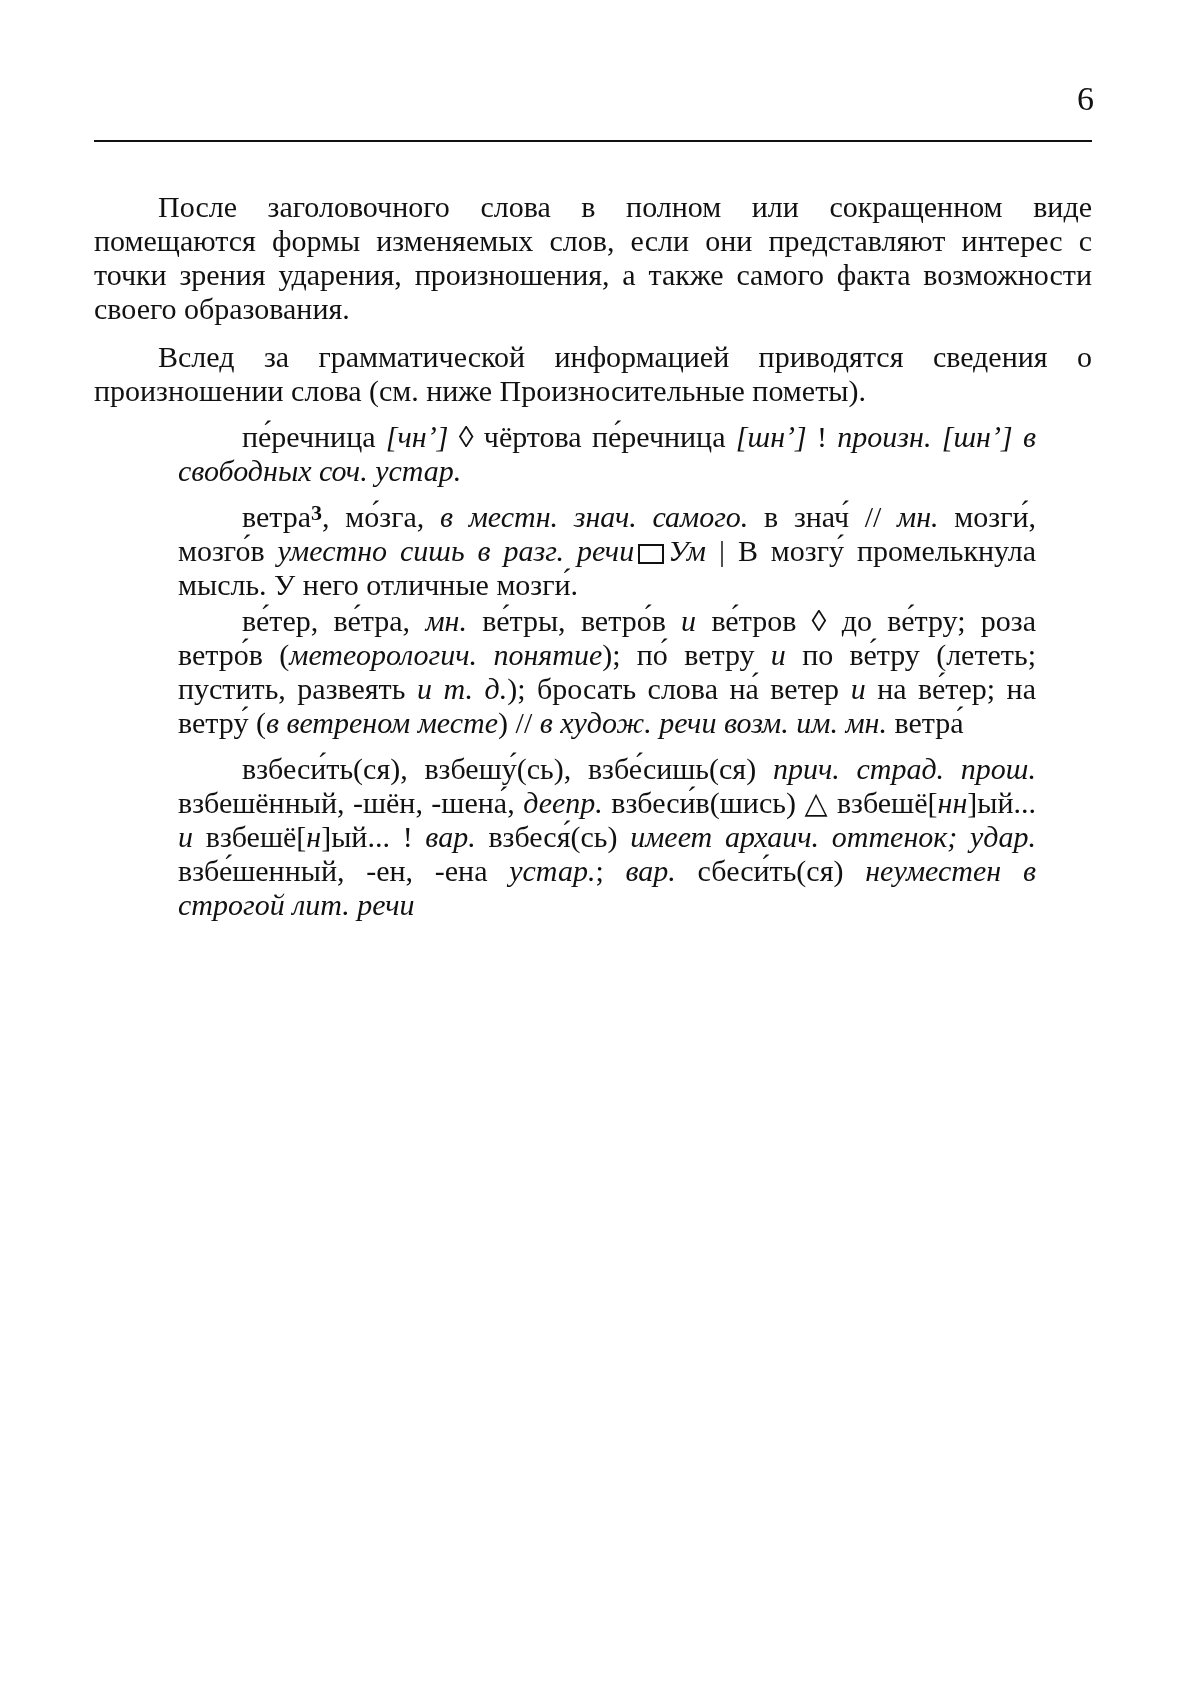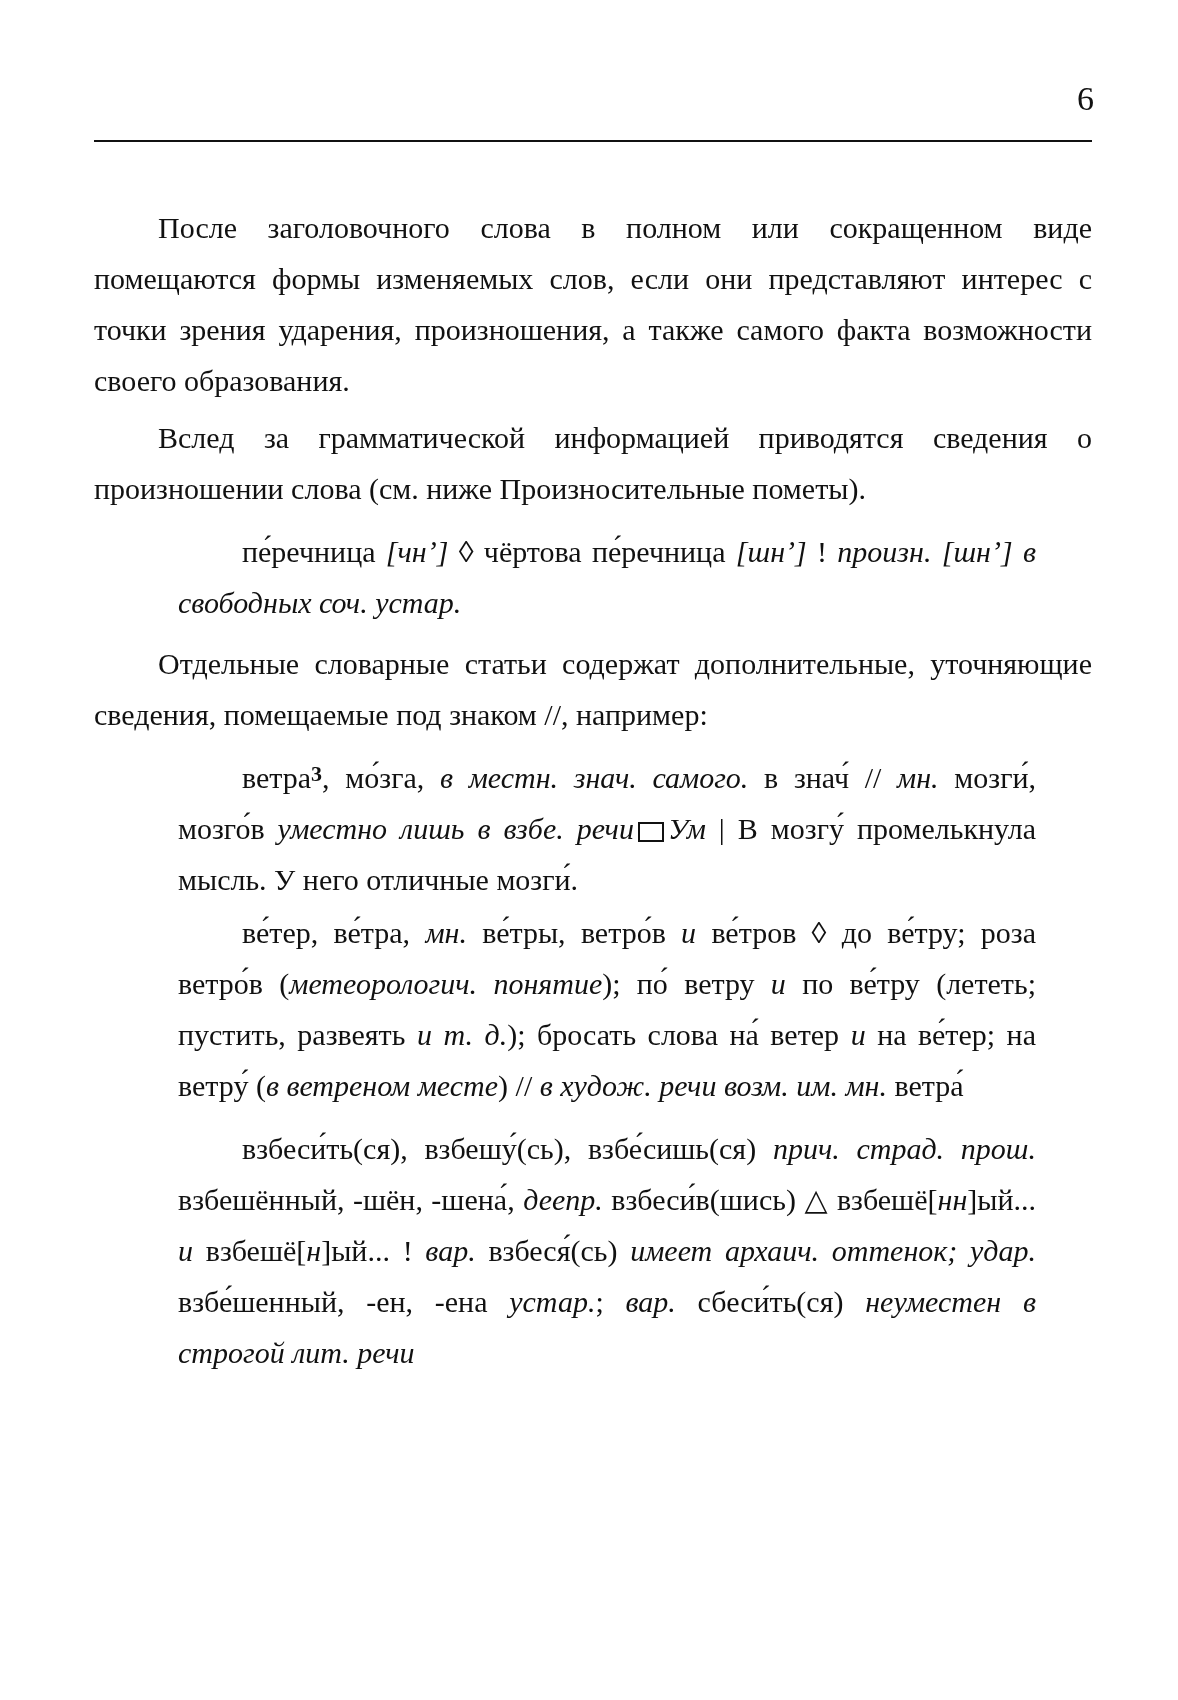--- a/index.html
+++ b/index.html
@@ -1,22 +1,22 @@
 <!DOCTYPE html>
 <html><head>
 <meta charset="utf-8">
 <style>
   html, body { margin:0; padding:0; background:#fff; }
   body { width:1178px; height:1700px; position:relative; overflow:hidden;
          font-family:"Liberation Serif","DejaVu Serif",serif; color:#111; }
   .page-number { position:absolute; top:80px; right:84px; font-size:34px; }
   .rule { position:absolute; top:140px; left:94px; width:998px; height:2px; background:#111; }
-  .content { position:absolute; top:202px; left:94px; width:998px; font-size:30px; line-height:51px; }
+  .content { position:absolute; top:190px; left:94px; width:998px; font-size:30px; line-height:34px; }
   .p { margin:0; text-align:justify; text-align-last:left; text-indent:64px; }
-  .p.gap { margin-top:6px; }
+  .p.gap { margin-top:14px; }
   .ex { margin:12px 0 10px 0; padding-left:84px; padding-right:56px; }
   .ex .line { text-align:justify; text-align-last:left; }
   .ex .first { text-indent:64px; }
   b { font-weight:normal; }
   i { font-style:italic;font-family:Liberation Serif, serif; }
   sup { font-size:22px; font-weight:bold; vertical-align:top; position:relative; top:-4px; }
   .box { display:inline-block; width:22px; height:16px; border:2px solid #111; vertical-align:middle; margin:0 4px; }
 </style>
 </head>
 <body>
@@ -27,25 +27,24 @@
 <div class="content">
   <p class="p">После заголовочного слова в полном или сокращенном виде помещаются формы изменяемых слов, если они представляют интерес с точки зрения ударения, произношения, а также самого факта возможности своего образования.</p>
   <p class="p gap">Вслед за грамматической информацией приводятся сведения о произношении слова (см. ниже Произносительные пометы).</p>
 
   <div class="ex">
     <div class="line first">
       <b>пе́речница</b><i> [чнʼ] </i><span>◊ чёртова пе́речница </span><i>[шнʼ]</i><span> ! </span><i>произн. [шнʼ] в свободных соч. устар.</i>
     </div>
   </div>
 
-  <p class="p gap">Отдельные словарные статьи содержат дополнительные, уточняющие сведения, помещаемые под знаком //, например:</p>
 
   <div class="ex">
     <div class="line first">
-      <b>ветра</b><sup>3</sup><span>, мо́зга, </span><i>в местн. знач. самого.</i><span> в знач́ // </span><i>мн.</i><span> мозги́, мозго́в </span><i>уместно лишь в взбе. речи</i><span class="box"></span><i>Ум</i><span> | В мозгу́ промелькнула мысль. У него отличные мозги́.</span>
+      <b>ветра</b><sup>3</sup><span>, мо́зга, </span><i>в местн. знач. самого.</i><span> в знач́ // </span><i>мн.</i><span> мозги́, мозго́в </span><i>уместно сишь в разг. речи</i><span class="box"></span><i>Ум</i><span> | В мозгу́ промелькнула мысль. У него отличные мозги́.</span>
     </div>
     <div class="line first" style="margin-top:2px;">
       <b>ве́тер,</b><span> ве́тра, </span><i>мн.</i><span> ве́тры, ветро́в </span><i>и</i><span> ве́тров ◊ до ве́тру; роза ветро́в (</span><i>метеорологич. понятие</i><span>); по́ ветру </span><i>и</i><span> по ве́тру (лететь; пустить, развеять </span><i>и т. д.</i><span>); бросать слова на́ ветер </span><i>и</i><span> на ве́тер; на ветру́ (</span><i>в ветреном месте</i><span>) // </span><i>в худож. речи возм. им. мн.</i><span> ветра́</span>
     </div>
   </div>
 
 
   <div class="ex">
     <div class="line first">
       <b>взбеси́ть(ся),</b><span> взбешу́(сь), взбе́сишь(ся) </span><i>прич. страд. прош.</i><span> взбешённый, -шён, -шена́, </span><i>деепр.</i><span> взбеси́в(шись) △ взбешё[</span><i>нн</i><span>]ый... </span><i>и</i><span> взбешё[</span><i>н</i><span>]ый... ! </span><i>вар.</i><span> взбеся́(сь) </span><i>имеет архаич. оттенок; удар.</i><span> взбе́шенный, -ен, -ена </span><i>устар.</i><span>; </span><i>вар.</i><span> сбеси́ть(ся) </span><i>неуместен в строгой лит. речи</i>

